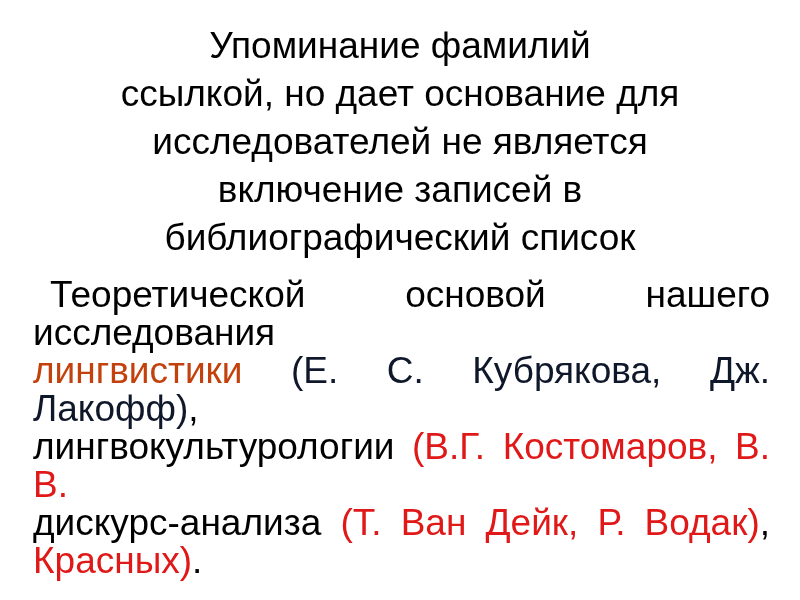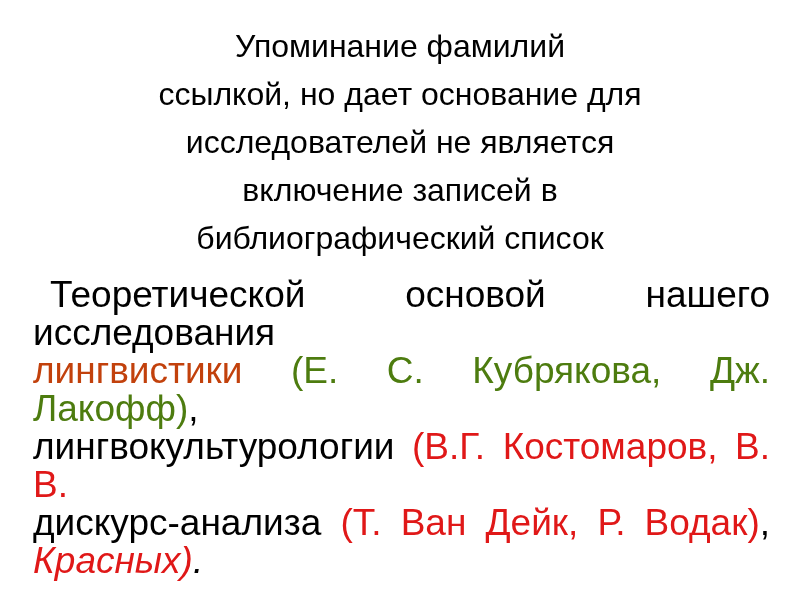--- a/index.html
+++ b/index.html
@@ -15,21 +15,21 @@
     overflow: hidden;
     font-family: "Liberation Sans", sans-serif;
   }
   .title-block {
     position: absolute;
     top: 22px;
     left: 40px;
     width: 720px;
     text-align: center;
     color: #000000;
-    font-size: 32px;
+    font-size: 37px;
     line-height: 48px;
     font-weight: 400;
     letter-spacing: 0px;
   }
   .body-block {
     position: absolute;
     top: 276px;
     left: 33px;
     width: 737px;
     color: #000000;
@@ -41,37 +41,36 @@
     text-align: justify;
     text-align-last: justify;
     white-space: normal;
   }
   .body-line.first {
     text-indent: 17px;
   }
   .body-line.last {
     text-align: left;
     text-align-last: left;
-    font-style: italic;
   }
 </style>
 </head>
 <body>
 
 <div class="slide">
 
   <div class="title-block">
     <div>Упоминание фамилий</div>
     <div>ссылкой, но дает основание для</div>
     <div>исследователей не является</div>
     <div>включение записей в</div>
     <div>библиографический список</div>
   </div>
 
   <div class="body-block">
       <div class="body-line first"><span style="color: rgb(0, 0, 0);">Теоретической основой нашего исследования</span></div>
-      <div class="body-line"><span style="color: #c2410c;">лингвистики </span><span style="color: #4d7c0f;">(Е. С. Кубрякова, Дж. Лакофф)</span><span style="color: rgb(0, 0, 0);">,</span></div>
+      <div class="body-line"><span style="color: #c2410c;">лингвистики </span><span style="color: #0f172a;">(Е. С. Кубрякова, Дж. Лакофф)</span><span style="color: rgb(0, 0, 0);">,</span></div>
       <div class="body-line"><span style="color: rgb(0, 0, 0);">лингвокультурологии </span><span style="color: rgb(224, 24, 24);">(В.Г. Костомаров, В. В.</span></div>
       <div class="body-line"><span style="color: rgb(0, 0, 0);">дискурс-анализа </span><span style="color: rgb(224, 24, 24);">(Т. Ван Дейк, Р. Водак)</span><span style="color: rgb(0, 0, 0);">,</span></div>
       <div class="body-line last"><span style="color: rgb(224, 24, 24);">Красных)</span><span style="color: rgb(0, 0, 0);">.</span></div>
     </div>
 
 </div>
 
 </body></html>

